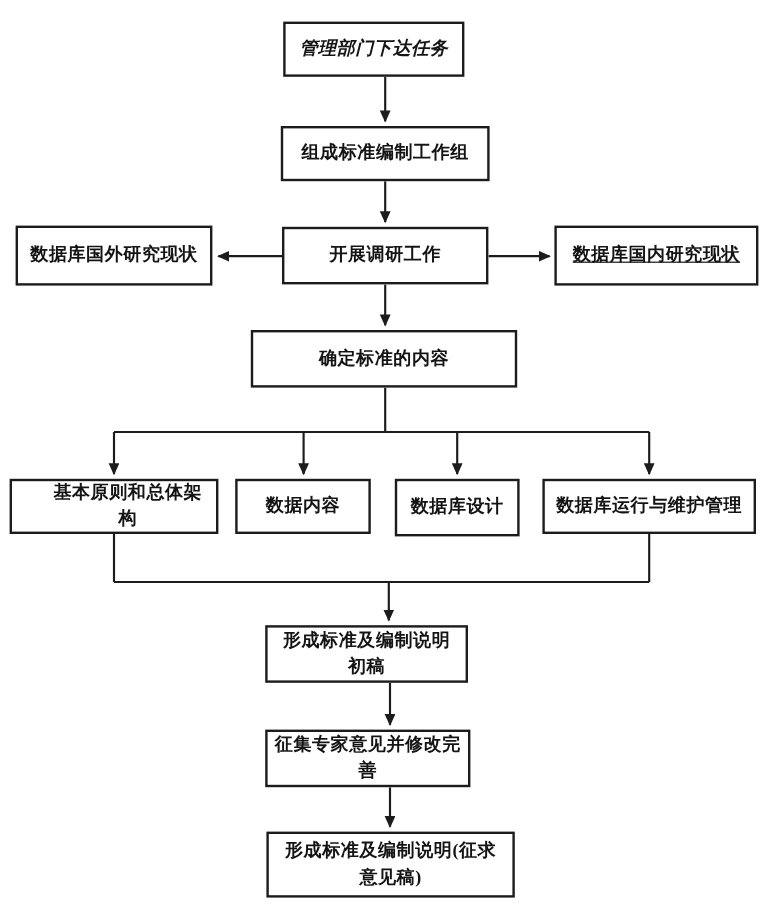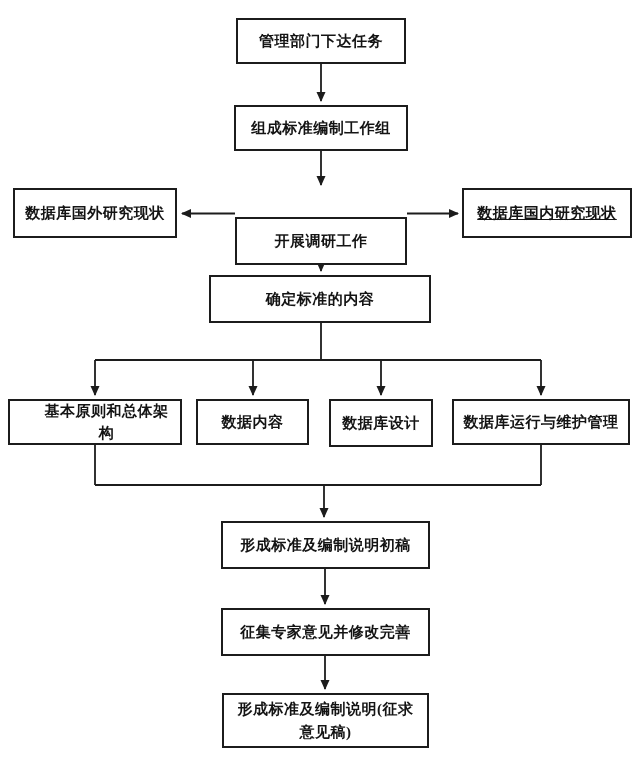--- a/index.html
+++ b/index.html
@@ -79,33 +79,33 @@
 
     <path d="M95 445 L95 485 M541 445 L541 485 M95 485 L541 485"></path>
 
     <path d="M324 485 L324 517" marker-end="url(#ah)"></path>
 
     <path d="M325 569 L325 604" marker-end="url(#ah)"></path>
 
     <path d="M325 656 L325 689" marker-end="url(#ah)"></path>
   </svg>
 
-  <div class="node" style="left:236px; top:18px; width:170px; height:46px;">
+  <div class="node" style="left:236px; top:18px; width:151px; height:46px;font-style:italic;">
     <span>管理部门下达任务</span>
   </div>
 
   <div class="node" style="left:234px; top:105px; width:174px; height:46px;">
     <span>组成标准编制工作组</span>
   </div>
 
   <div class="node" style="left:13px; top:188px; width:164px; height:50px;">
     <span>数据库国外研究现状</span>
   </div>
 
-  <div class="node" style="left:235px; top:189px; width:172px; height:48px;margin-top:28px;">
+  <div class="node" style="left:235px; top:189px; width:172px; height:48px;">
     <span>开展调研工作</span>
   </div>
 
   <div class="node" style="left:462px; top:188px; width:170px; height:50px;text-decoration:underline;">
     <span>数据库国内研究现状</span>
   </div>
 
   <div class="node" style="left:209px; top:275px; width:222px; height:48px;align-items:center;">
     <span>确定标准的内容</span>
   </div>
@@ -119,25 +119,25 @@
   </div>
 
   <div class="node" style="left:329px; top:399px; width:104px; height:48px;text-align:right;">
     <span>数据库设计</span>
   </div>
 
   <div class="node" style="left:452px; top:399px; width:178px; height:46px;">
     <span>数据库运行与维护管理</span>
   </div>
 
-  <div class="node" style="left:221px; top:521px; width:209px; height:48px;">
+  <div class="node" style="left:221px; top:521px; width:169px; height:48px;">
     <span>形成标准及编制说明初稿</span>
   </div>
 
-  <div class="node" style="left:221px; top:608px; width:209px; height:48px;">
+  <div class="node" style="left:221px; top:608px; width:171px; height:48px;">
     <span>征集专家意见并修改完善</span>
   </div>
 
   <div class="node node-final" style="left:222px; top:693px; width:207px; height:55px;">
     <span>形成标准及编制说明(征求意见稿)</span>
   </div>
 
 </div>
 
 </body></html>

